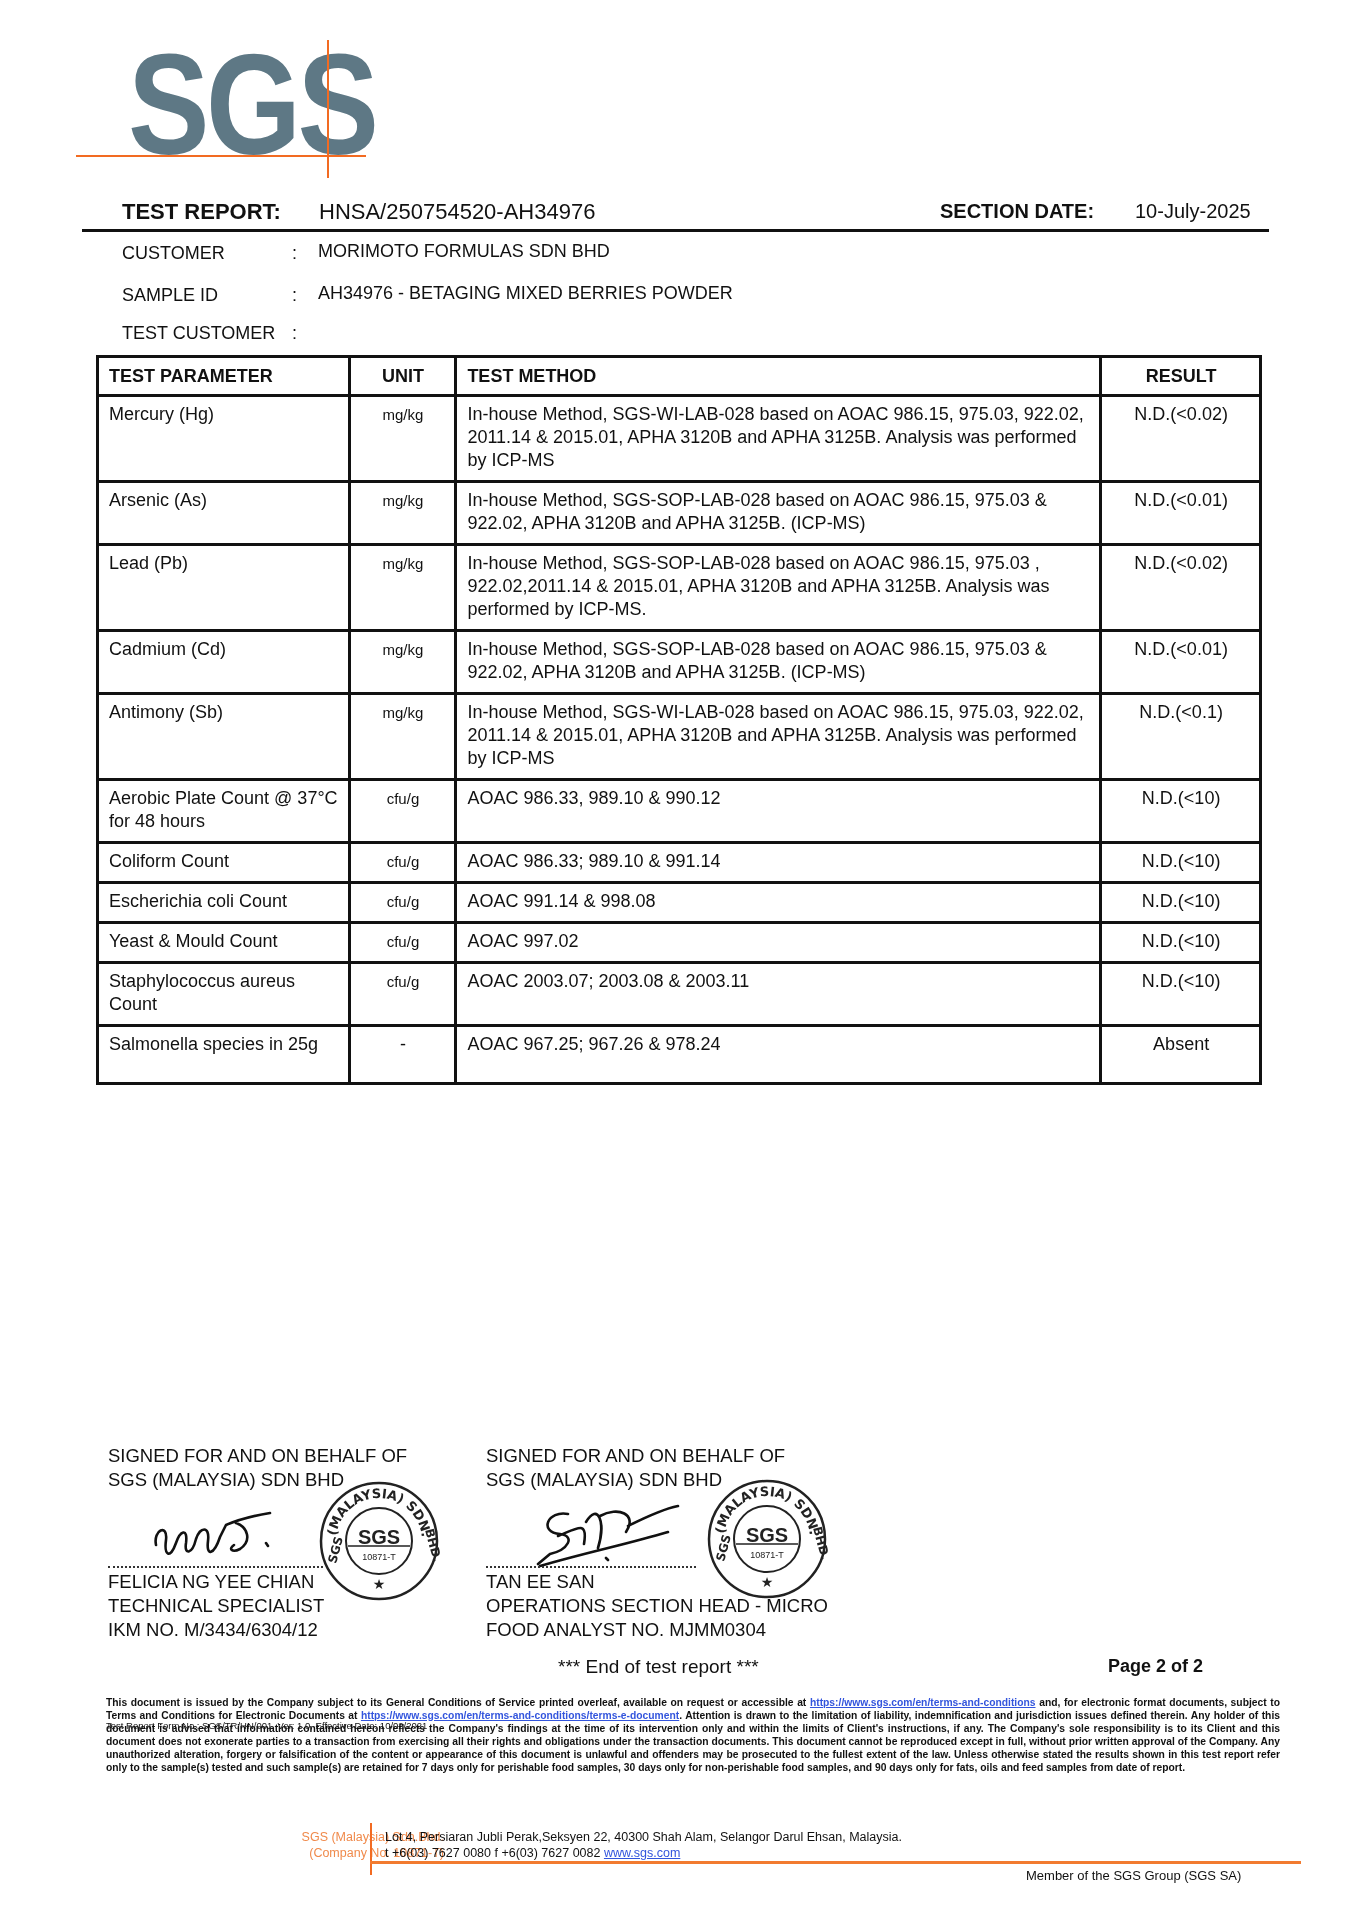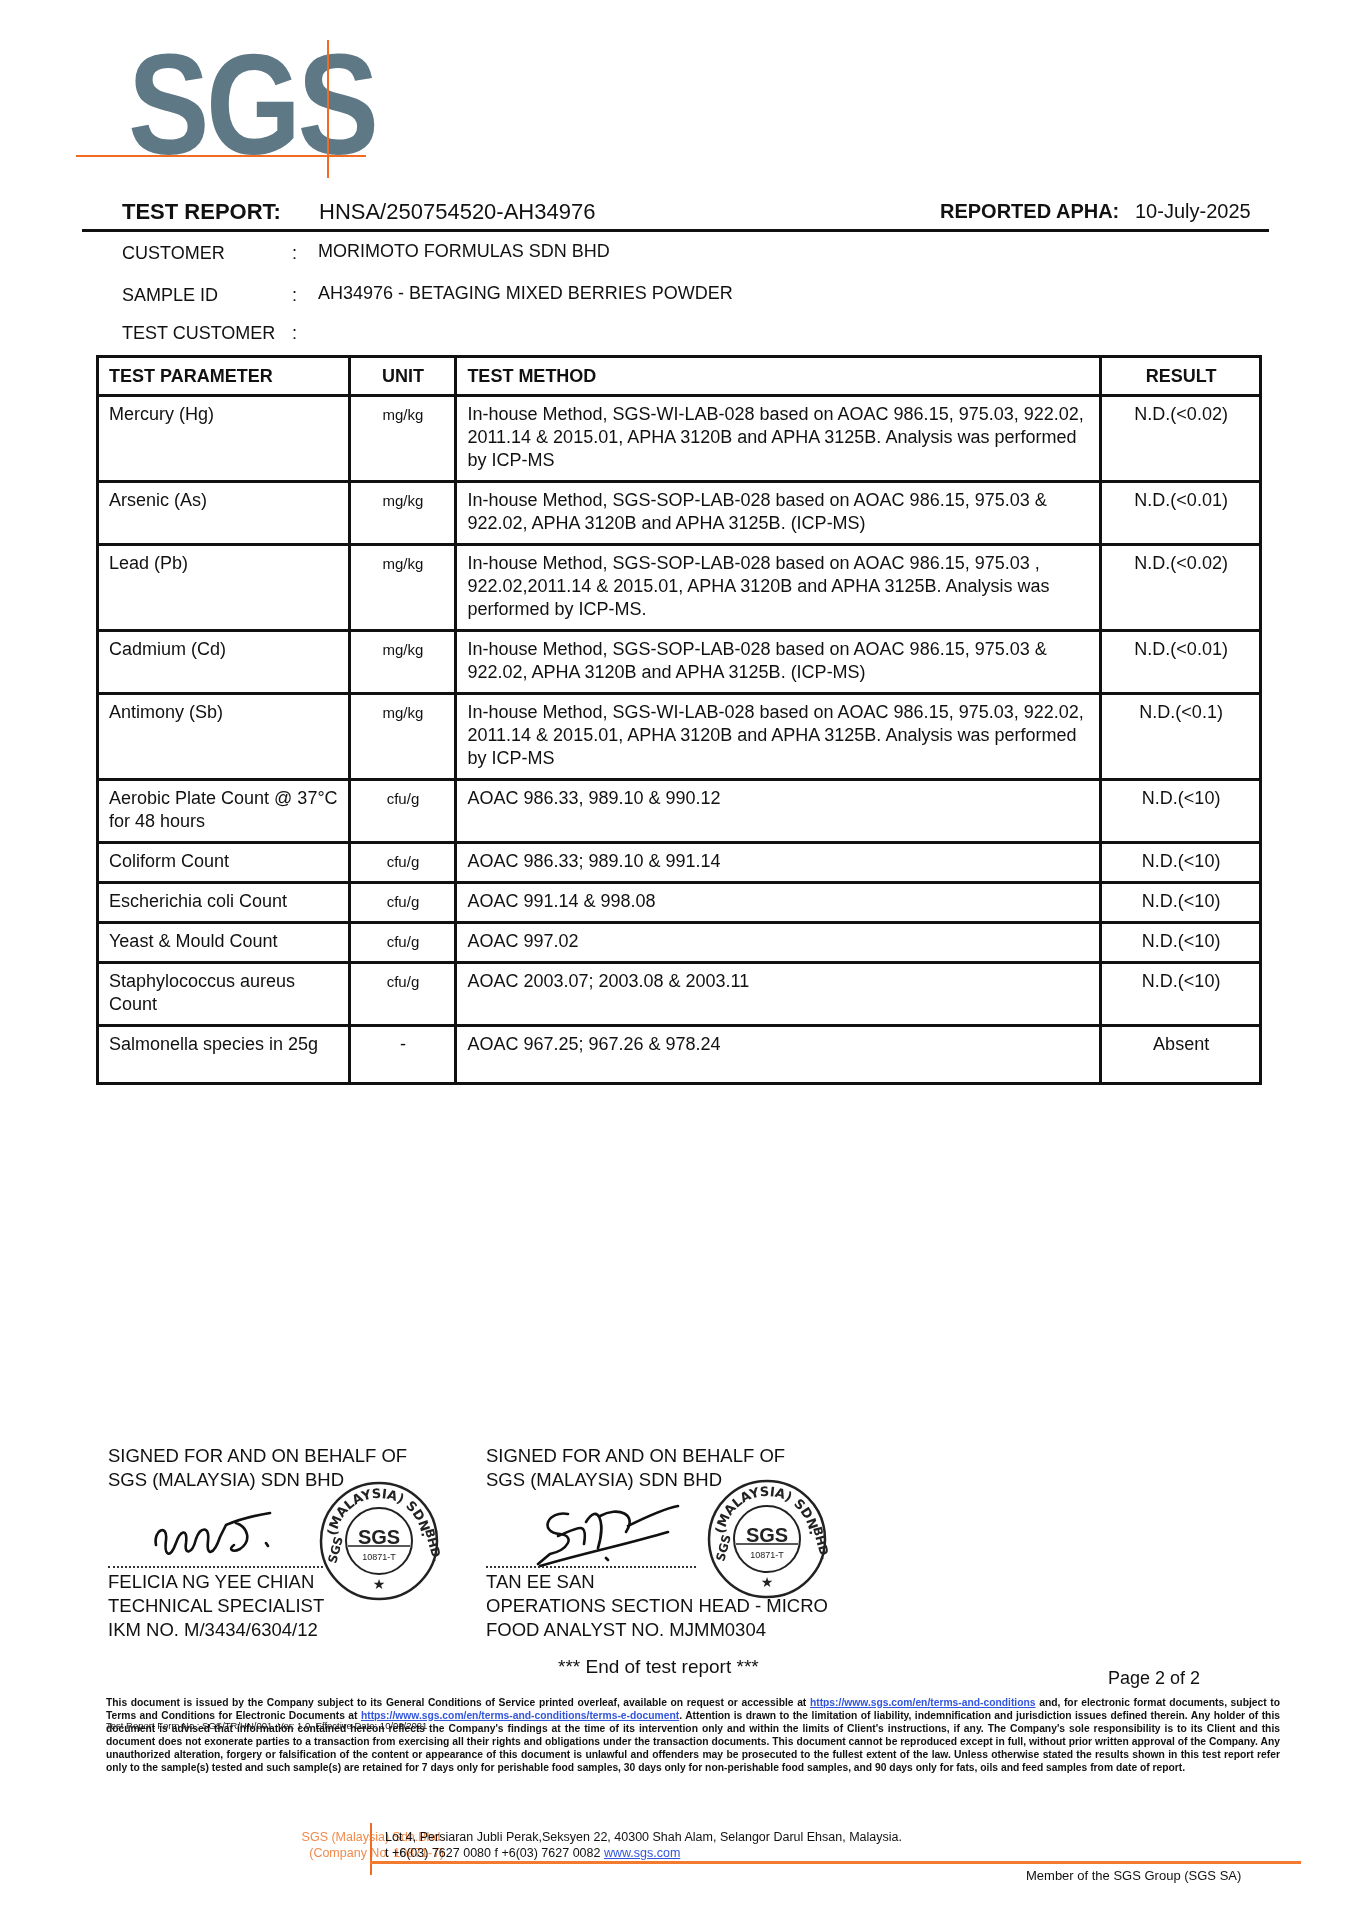--- a/index.html
+++ b/index.html
@@ -42,21 +42,21 @@
   td.unit { text-align: center; font-size: 15px; padding-top: 7px; }
   td.result { text-align: center; padding-top: 12px; }
   col.c1 { width: 252px; } col.c2 { width: 107px; } col.c3 { width: 647px; } col.c4 { width: 160px; }
 
   
   .sig-block { position: absolute; font-size: 18.5px; line-height: 24px; }
   .sig-dots { position: absolute; border-top: 2px dotted #333; height: 0; }
   .stamp { position: absolute; width: 122px; height: 122px; }
   .form-no { left: 106px; top: 1672px; font-size: 9.5px; margin-top: 48px; }
   .end-report { left: 558px; top: 1656px; font-size: 19px; }
-  .page-no { left: 1108px; top: 1656px; font-size: 18px; font-weight: 400; margin-top: 12px; }
+  .page-no { left: 1108px; top: 1656px; font-size: 18px; font-weight: 700; }
 
   .disclaimer {
     position: absolute; left: 106px; top: 1696px; width: 1174px;
     font-size: 10.3px; line-height: 13px; font-weight: 700; text-align: justify; color: #111;
   }
   .disclaimer a, .link { color: #3355dd; text-decoration: underline; }
 
   .foot-company { right: 914px; top: 1829px; font-size: 12.5px; color: #f08a4b; text-align: right; line-height: 16px; }
   .foot-vline { left: 370px; top: 1823px; width: 2px; height: 52px; background: #f26b22; }
   .foot-hline { left: 370px; top: 1861px; width: 931px; height: 3px; background: #f27b30; }
@@ -67,21 +67,21 @@
 <body>
 
 <div>
   <div class="logo-text">SGS</div>
   <div class="logo-hline"></div>
   <div class="logo-vline"></div>
 </div>
 
 <div class="abs title-label">TEST REPORT:</div>
 <div class="abs title-value">HNSA/250754520-AH34976</div>
-<div class="abs date-label">REPORTED APHA:</div>
+<div class="abs date-label">SECTION DATE:</div>
 <div class="abs date-value">10-July-2025</div>
 <div class="abs title-rule"></div>
 
 <div class="abs meta-label" style="top:243px">CUSTOMER</div>
 <div class="abs meta-colon" style="top:243px">:</div>
 <div class="abs meta-value" style="top:241px">MORIMOTO FORMULAS SDN BHD</div>
 
 <div class="abs meta-label" style="top:285px">SAMPLE ID</div>
 <div class="abs meta-colon" style="top:285px">:</div>
 <div class="abs meta-value" style="top:283px">AH34976 - BETAGING MIXED BERRIES POWDER</div>

